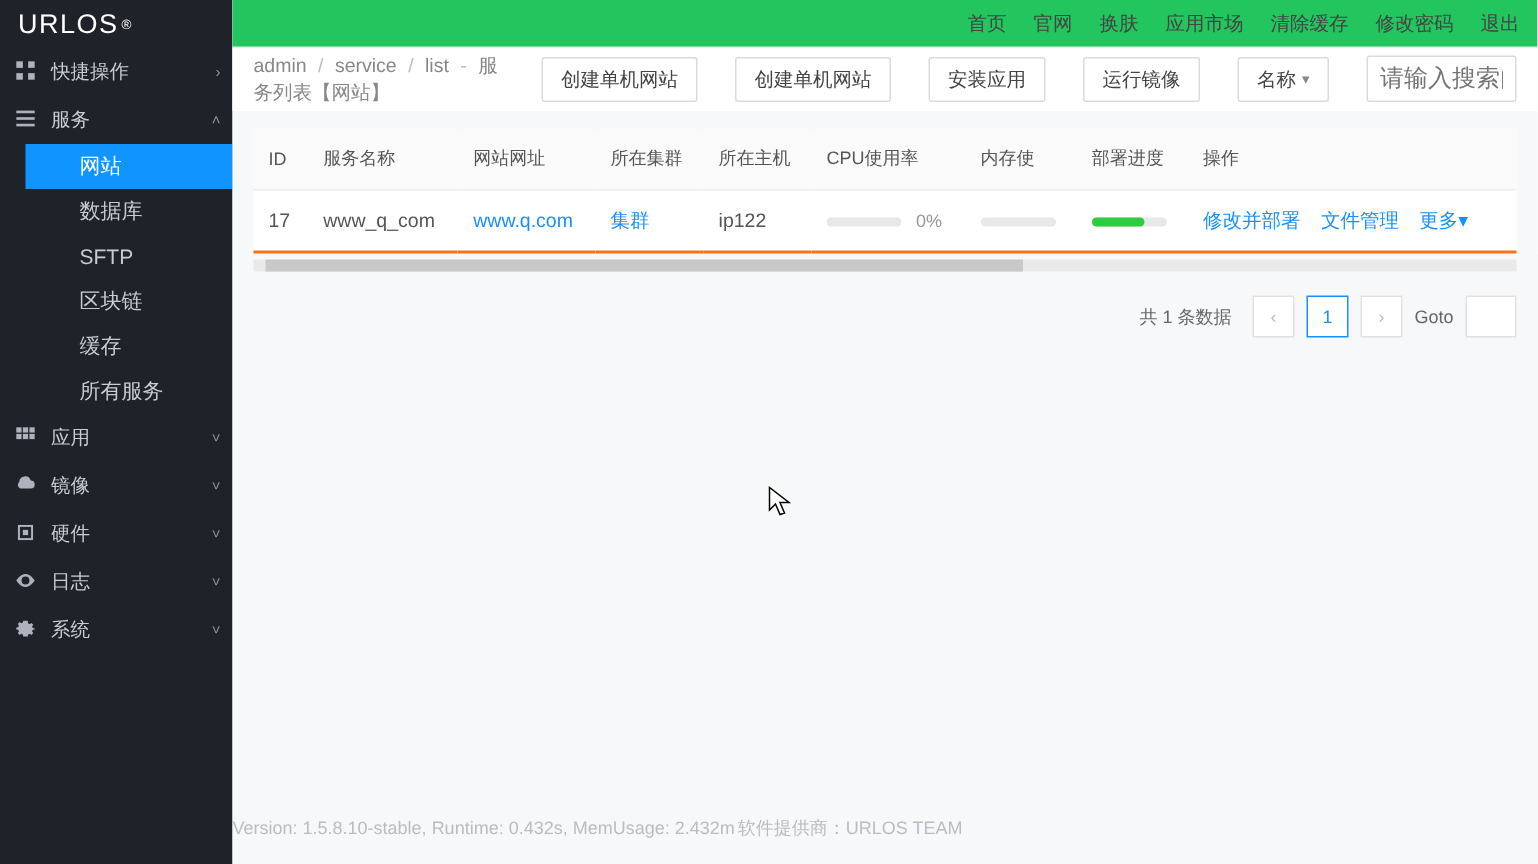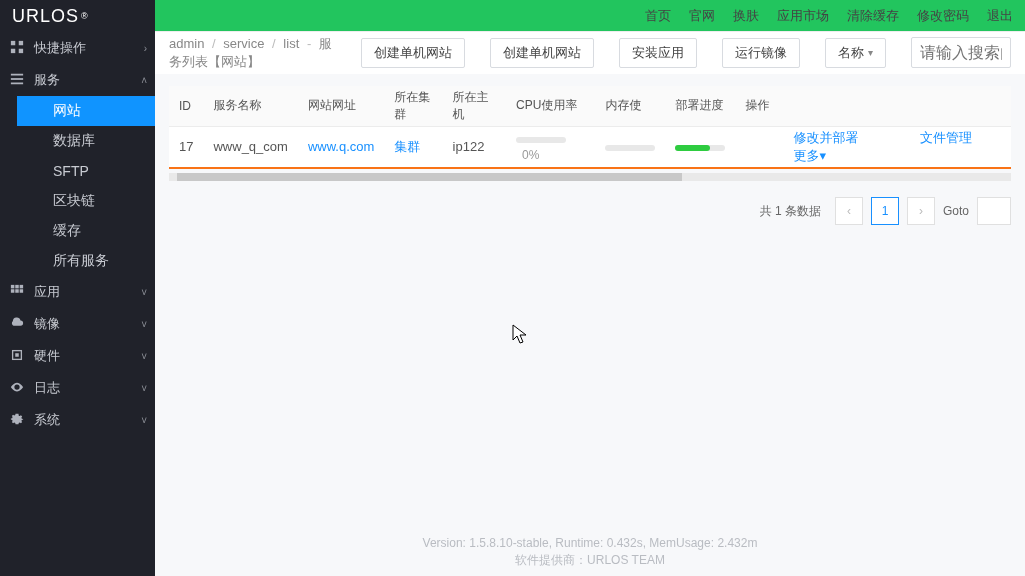--- a/index.html
+++ b/index.html
@@ -33,31 +33,31 @@
 
   .content { flex:1; padding:12px 14px 0 14px; overflow:auto; position:relative; }
 
   .tbl { width:100%; background:#fff; border-collapse:collapse; }
   .tbl thead th { text-align:left; font-weight:500; color:#555; background:#fafafa; height:40px; padding:0 10px; border-bottom:1px solid #ececec; font-size:12px; }
   .tbl tbody td { height:42px; padding:0 10px; border-bottom:2px solid #f97316; font-size:13px; color:#555; }
   .tbl a.link { color:#1890ff; cursor:pointer; }
   .prog { width:50px; height:6px; background:#e8e8e8; border-radius:3px; display:inline-block; vertical-align:middle; position:relative; }
   .prog.green::after { content:""; position:absolute; left:0; top:0; bottom:0; border-radius:3px; width:70%; background:#2ecc40; }
   .prog-label { margin-left:6px; color:#999; font-size:12px; }
-  .action-link { color:#1890ff; margin-right:10px; cursor:pointer;margin-left:48px; }
+  .action-link { color:#1890ff; margin-right:10px; cursor:pointer; }
   .hscroll { height:8px; background:#e9e9e9; margin-top:4px; position:relative; }
   .hscroll::after { content:""; position:absolute; left:8px; top:0; height:8px; width:505px; background:#c8c8c8; }
 
   .pager { display:flex; align-items:center; justify-content:flex-end; gap:8px; margin-top:16px; font-size:12px; color:#666; }
   .pager .info { margin-right:6px; }
   .pg-btn { width:28px; height:28px; border:1px solid #e0e0e0; background:#fff; display:flex; align-items:center; justify-content:center; color:#bbb; cursor:pointer; }
   .pg-btn.cur { border-color:#1890ff; color:#1890ff; }
   .goto-inp { width:34px; height:28px; border:1px solid #e0e0e0; background:#fff; }
 
-  .footer { height:48px; display:flex; flex-direction:column; align-items:center; justify-content:center; color:#b9bcc2; font-size:12px; gap:2px; }
+  .footer { height:48px; display:flex; flex-direction:row; align-items:center; color:#b9bcc2; font-size:12px; gap:2px; }
 
   .cursor-ptr { position:absolute; font-size:18px; color:#222; pointer-events:none; }
 
   svg.icon-sm { width:14px; height:14px; fill:currentColor; }
 </style>
 </head>
 <body>
 
 <div class="sidebar">
   <div class="logo">

